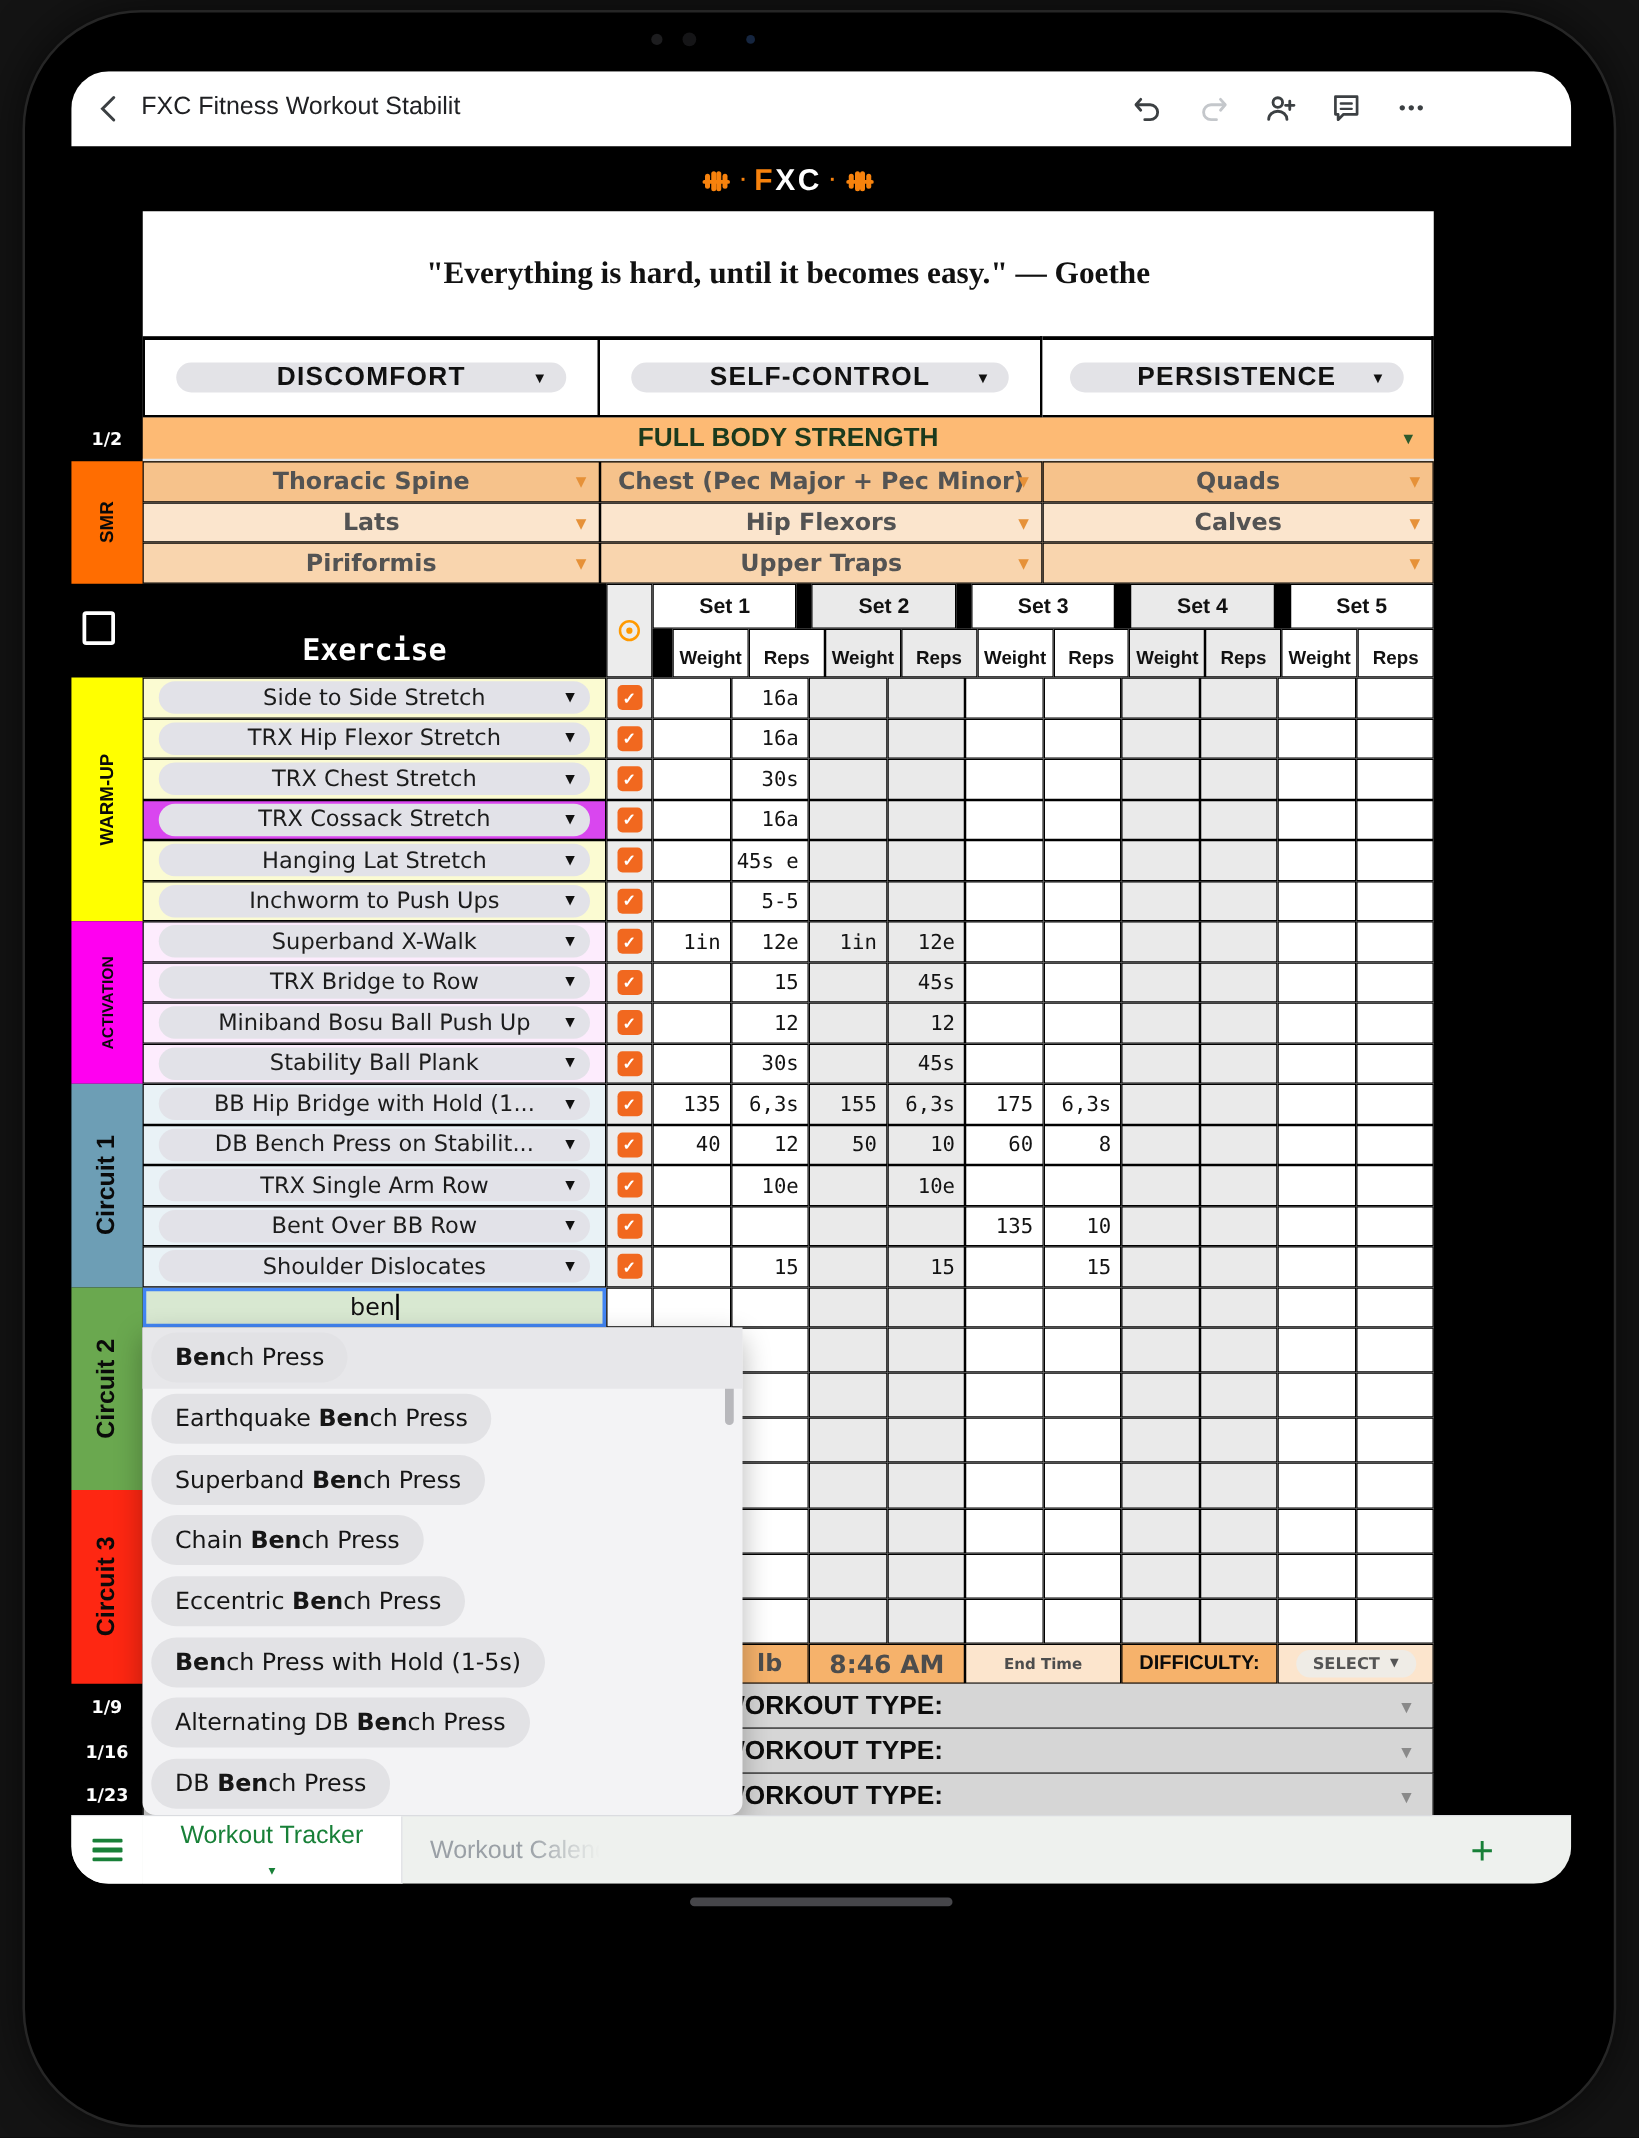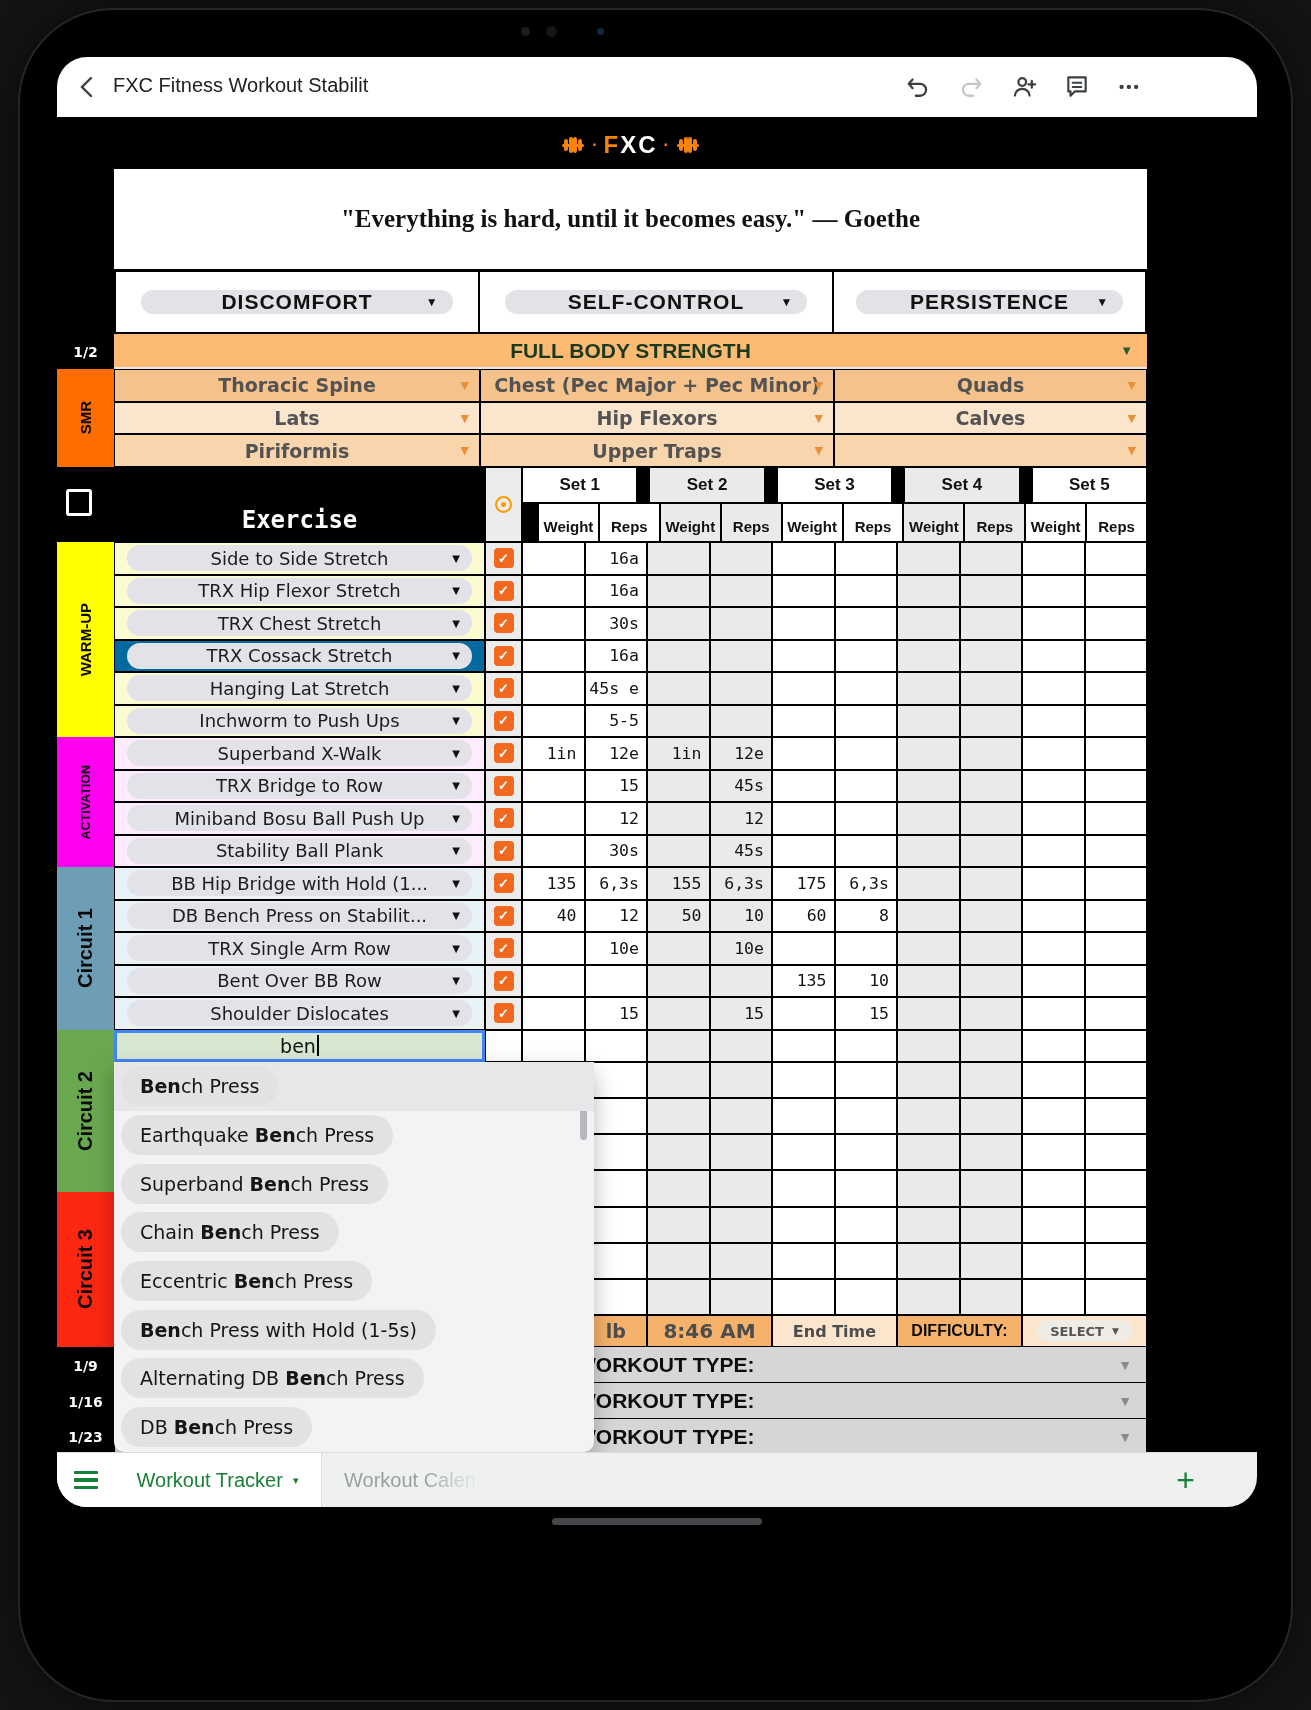--- a/index.html
+++ b/index.html
@@ -124,21 +124,21 @@
            font-size:19px;color:#161616;white-space:nowrap;}
   .ac-pill b{font-weight:bold;}
   .ac-scroll{position:absolute;right:7px;top:6px;width:7px;height:72px;background:#b8b8bc;border-radius:4px;}
   
   .tabbar{position:absolute;left:0;top:1395px;width:1200px;height:55px;background:#eef1ee;z-index:40;
           border-top:1px solid #dadce0;display:flex;align-items:stretch;}
   .tb-menu{width:57px;background:#fff;display:flex;align-items:center;justify-content:center;}
   .burger{display:flex;flex-direction:column;gap:4px;}
   .burger i{width:24px;height:3.5px;background:#188038;border-radius:1px;}
   .tab-active{width:208px;background:#fff;border-right:1px solid #dadce0;display:flex;align-items:center;
-              justify-content:center;gap:10px;font-size:20px;color:#188038;}
+              justify-content:center;gap:10px;font-size:20px;color:#188038;flex-direction:column;}
   .tab-active .arr{font-size:11px;color:#188038;}
   .tab-inactive{flex:1;display:flex;align-items:center;padding-left:22px;font-size:20px;color:#9aa0a6;}
   .fade-text{-webkit-mask-image:linear-gradient(90deg,#000 55%,transparent 95%);
              mask-image:linear-gradient(90deg,#000 55%,transparent 95%);}
   .tb-add{position:absolute;right:62px;top:0;height:55px;display:flex;align-items:center;
           font-size:32px;color:#188038;font-weight:400;}
 </style>
 </head>
 <body>
 
@@ -376,21 +376,21 @@
             <div class="c-v shade"></div>
             <div class="c-v shade"></div>
             <div class="c-v nshade"></div>
             <div class="c-v nshade"></div>
             <div class="c-v shade"></div>
             <div class="c-v shade"></div>
             <div class="c-v nshade"></div>
             <div class="c-v nshade"></div>
           </div>
           <div class="grid-row">
-            <div class="c-ex" style="background: #0369a1;">
+            <div class="c-ex" style="background: #d946ef;">
               <div class="ex-pill">
                 <span>TRX Cossack Stretch</span>
                 <span class="arr">▼</span>
               </div>
             </div>
             <div class="c-ic">
               <div class="cb">✓</div>
             </div>
             <div class="c-v nshade"></div>
             <div class="c-v nshade">16a</div>
@@ -756,21 +756,21 @@
 
       <div class="sum-row">
         <div class="sum-cell peach-d" style="width:408px;"></div>
         <div class="sum-cell peach-d" style="width:62.5px;"></div>
         <div class="sum-cell peach-d" style="width:62.5px;font-size:19px;">
           <span>lb</span>
         </div>
         <div class="sum-cell peach-d" style="width:125px;font-size:20px;">
           <span>8:46 AM</span>
         </div>
-        <div class="sum-cell peach-l" style="width:125px;font-size:16px;">
+        <div class="sum-cell peach-l" style="width:125px;font-size:12px;">
           <span>End Time</span>
         </div>
         <div class="sum-cell peach-d" style="width:125px;font-size:16px;color:#0c0c0c;font-family:'Liberation Sans',sans-serif;">
           <span>DIFFICULTY:</span>
         </div>
         <div class="sum-cell peach-l" style="width:125px;">
           <span class="sel-pill">
             <span>SELECT</span>
             <span class="arr">▼</span>
           </span>

